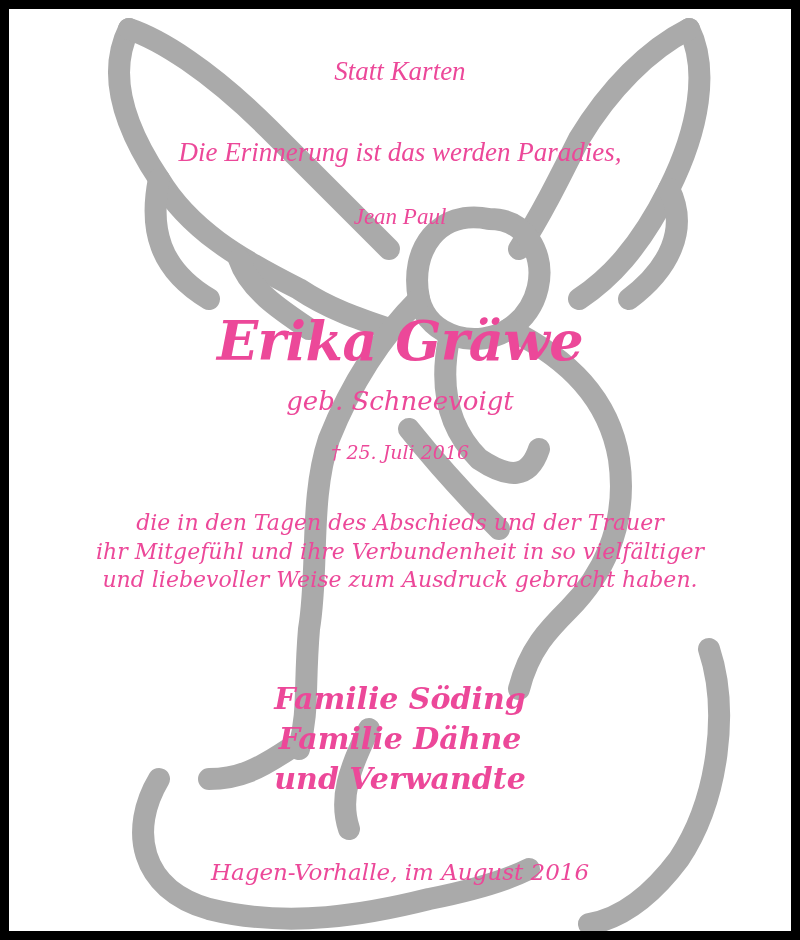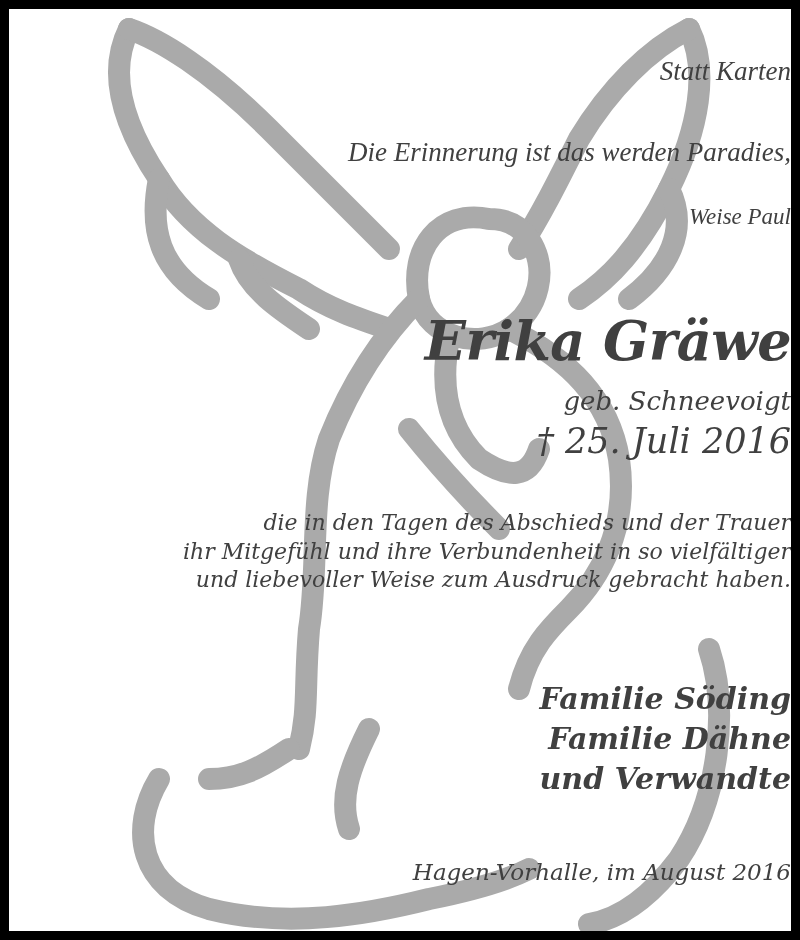--- a/index.html
+++ b/index.html
@@ -19,35 +19,35 @@
     .angel path {
       fill: none;
       stroke: #aaaaaa;
       stroke-width: 22;
       stroke-linecap: round;
       stroke-linejoin: round;
     }
     .text {
       position: absolute;
       left: 0; width: 782px;
-      text-align: right;
-      color: #404040;
+      text-align: center;
+      color: #ec4899;
       font-family: "DejaVu Serif", "Liberation Serif", serif;
       font-style: italic;
       white-space: nowrap;
     }
     .header { top: 47px; font-size: 27px; font-family: "Liberation Serif", serif; }
     .quote { top: 127px; font-size: 27px; line-height: 32px; font-family: "Liberation Serif", serif; }
     .quote-author { top: 195px; font-size: 23px; font-family: "Liberation Serif", serif; }
     .name {
       top: 300px; font-size: 54px; font-weight: bold;
       font-family: "DejaVu Serif", serif; letter-spacing: -0.5px;
     }
     .birth { top: 377px; font-size: 26px; }
-    .death { top: 412px; font-size: 35px; }
+    .death { top: 432px; font-size: 19px; }
     .thanks { top: 500px; font-size: 22px; line-height: 28.5px; }
     .families {
       top: 670px; font-size: 30px; line-height: 40px; font-weight: bold;
       font-family: "DejaVu Serif", serif;
     }
     .place-date { top: 850px; font-size: 23px; }
     .line { display: block; }
   </style>
 </head>
 <body>
@@ -77,21 +77,21 @@
     <path d="M700 640 C720 700, 710 790, 670 850 C640 890, 610 910, 580 915"></path>
     <path d="M360 720 C340 760, 330 790, 340 820"></path>
     <path d="M280 740 C250 760, 230 770, 200 770"></path>
   </svg>
 
   <div class="text header">Statt Karten</div>
 
   <div class="text quote">
     <span class="line">Die Erinnerung ist das werden Paradies,</span>
   </div>
-  <div class="text quote-author">Weise Paul</div>
+  <div class="text quote-author">Jean Paul</div>
 
   <div class="text birth">geb. Schneevoigt</div>
   <div class="text name">Erika Gräwe</div>
   <div class="text death">
     <span>†</span>
     <span>25. Juli 2016</span>
   </div>
 
   <div class="text thanks">
     <span class="line">die in den Tagen des Abschieds und der Trauer</span>

